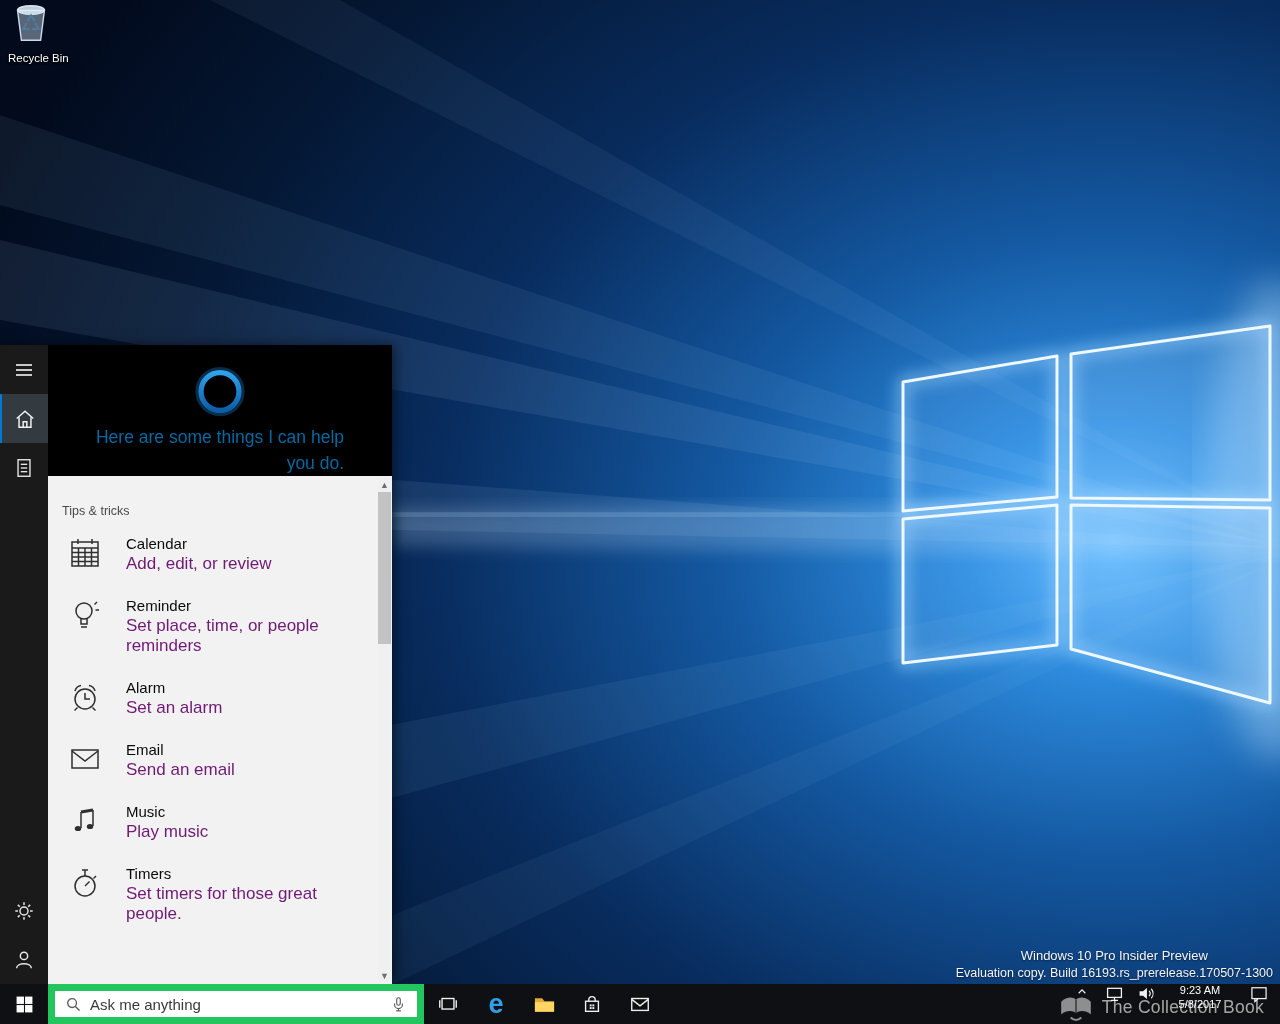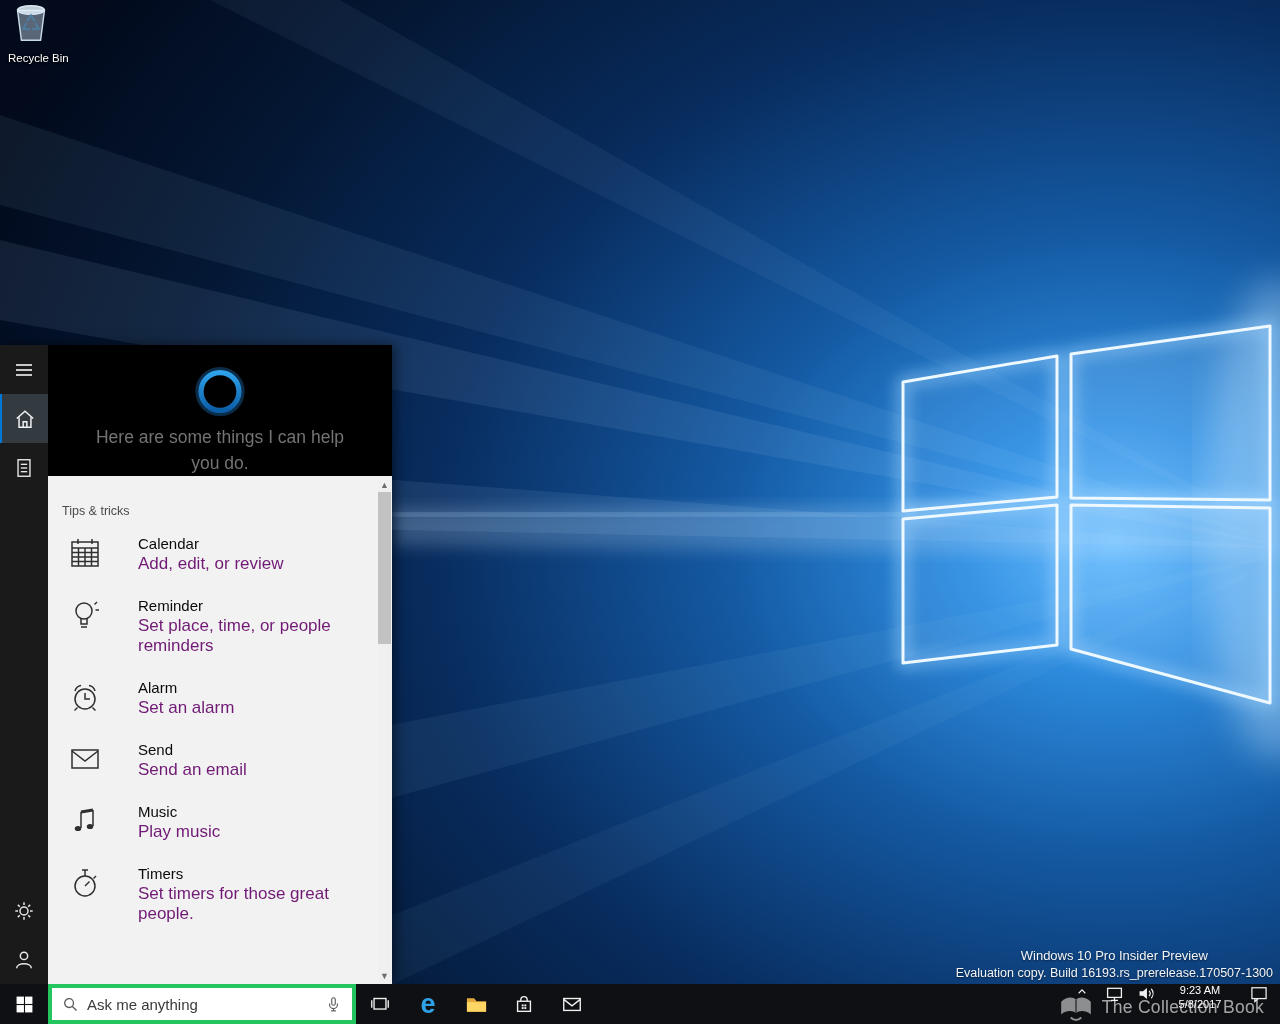--- a/index.html
+++ b/index.html
@@ -17,39 +17,39 @@
   .build-watermark .l2{font-size:12.5px;line-height:17px}
 
   
   .cortana-panel{position:absolute;left:0;top:345px;width:392px;height:639px;display:flex;z-index:10;box-shadow:3px 0 12px rgba(0,0,0,.5)}
   .cortana-rail{width:48px;background:#1a1a1a;display:flex;flex-direction:column}
   .rail-btn{width:48px;height:49px;display:flex;align-items:center;justify-content:center;cursor:pointer}
   .rail-btn.active{background:#333a40;border-left:2px solid #0078d7}
   .rail-spacer{flex:1}
   .cortana-main{flex:1;display:flex;flex-direction:column}
   .cortana-header{height:131px;background:#000;display:flex;flex-direction:column;align-items:center;padding-top:20px}
-  .cortana-greeting{margin-top:6px;font-size:17.5px;line-height:26px;color:#737373;text-align:center;white-space:pre-line}
+  .cortana-greeting{margin-top:6px;font-size:17.5px;line-height:26px;color:#0369a1;text-align:right;white-space:pre-line}
   .cortana-body{flex:1;background:#f2f2f2;position:relative;overflow:hidden}
   .tips-title{padding:28px 0 5px 14px;font-size:12.5px;color:#4a4a4a}
   .tip-row{display:flex;align-items:flex-start;padding:11px 0 11px 20px;cursor:pointer}
   .tip-icon{width:34px;height:34px;flex:0 0 34px;margin-top:2px}
-  .tip-text{margin-left:36px;width:212px}
+  .tip-text{margin-left:24px;width:212px}
   .tip-title{font-size:15px;line-height:20px;color:#0a0a0a}
   .tip-sub{font-size:17px;line-height:20px;color:#701a75;white-space:pre-line}
   
   .scrollbar{position:absolute;top:2px;right:1px;bottom:2px;width:13px;background:#f0f0f0}
   .scroll-arrow{position:absolute;left:0;width:13px;height:13px;display:flex;align-items:center;justify-content:center;color:#6d6d6d;font-size:9px;cursor:pointer}
   .scroll-arrow.up{top:0}
   .scroll-arrow.down{bottom:0}
   .scroll-thumb{position:absolute;left:0;top:14px;width:13px;height:152px;background:#c2c2c2;cursor:pointer}
 
   
   .taskbar{position:absolute;left:0;bottom:0;width:1280px;height:40px;background:#0f1013;display:flex;align-items:stretch;z-index:20}
   .tb-btn{width:48px;display:flex;align-items:center;justify-content:center;cursor:pointer}
-  .search-box{width:308px;background:#fff;display:flex;align-items:center;padding:0 10px;border:4px solid #22c55e}
+  .search-box{width:376px;background:#fff;display:flex;align-items:center;padding:0 10px;border:7px solid #22c55e}
   .search-box input{border:none;outline:none;flex:1;font-size:15px;color:#333;background:transparent;margin:0 8px;font-family:inherit}
   .search-box input::placeholder{color:#3a3a3a;opacity:1}
   .edge-glyph{color:#2ea2e8;font-size:27px;font-weight:bold;line-height:27px}
   .tb-spacer{flex:1}
   .tray{display:flex;align-items:flex-start}
   .tray-btn{width:32px;display:flex;align-items:center;justify-content:center;cursor:pointer}
   .clock{width:76px;display:flex;flex-direction:column;align-items:center;justify-content:center;color:#fff;font-size:11px;line-height:13.5px;cursor:pointer}
   .action-center{width:42px}
 
   
@@ -259,21 +259,21 @@
         </div>
 
         <div class="tip-row">
           <svg class="tip-icon" viewBox="0 0 34 34">
               <g stroke="#2f2f2f" stroke-width="1.5" fill="none">
                 <rect x="4" y="8" width="26" height="18"></rect>
                 <path d="M4,9 L17,19 L30,9"></path>
               </g>
             </svg>
           <div class="tip-text">
-            <div class="tip-title">Send</div>
+            <div class="tip-title">Email</div>
             <div class="tip-sub">Send an email</div>
           </div>
         </div>
 
         <div class="tip-row">
           <svg class="tip-icon" viewBox="0 0 34 34">
               <g stroke="#2f2f2f" fill="none">
                 <line x1="13" y1="8" x2="13" y2="24" stroke-width="1.5"></line>
                 <line x1="25" y1="6" x2="25" y2="22" stroke-width="1.5"></line>
                 <path d="M13,8 L25,6" stroke-width="3"></path>

